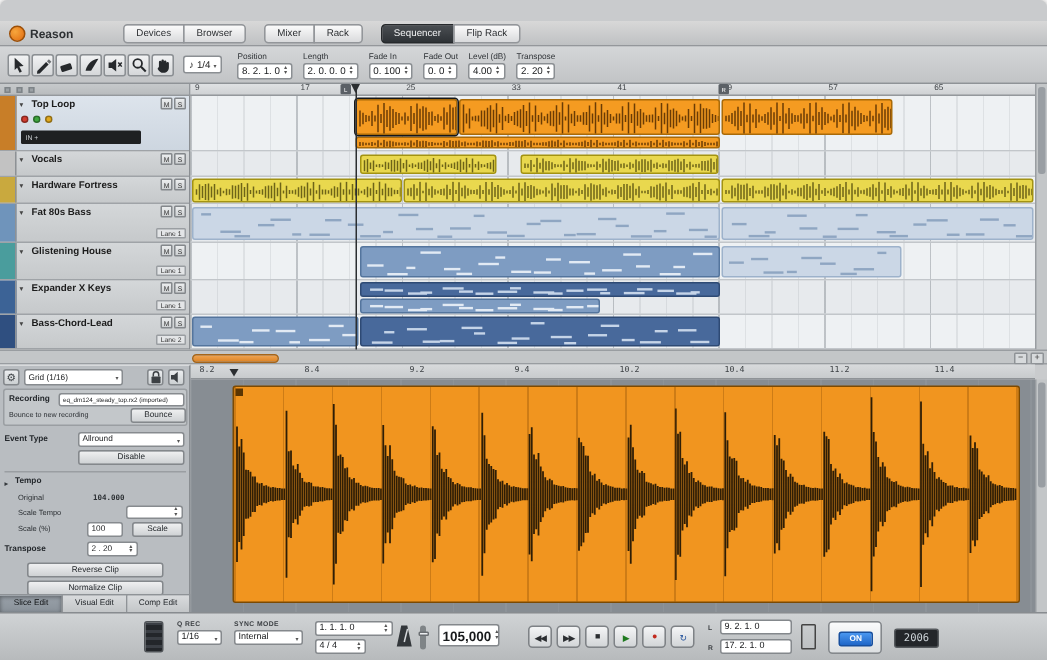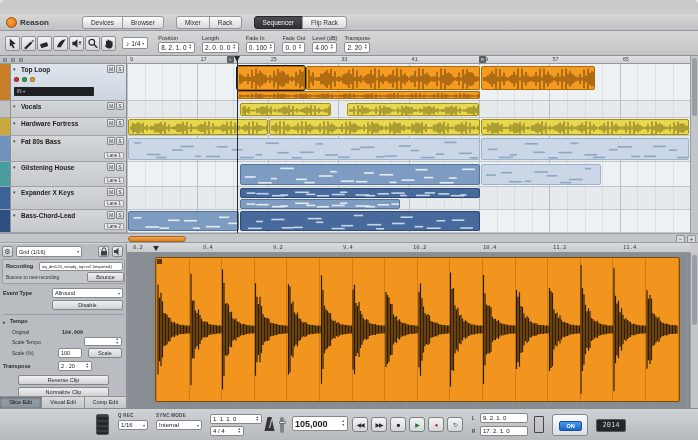--- a/index.html
+++ b/index.html
@@ -678,21 +678,21 @@
     <div id="metro">
       <svg width="11" height="16" viewBox="0 0 11 16">
           <path d="M3.5 1 h4 L10.5 15 H0.5 Z" fill="#33373b"></path>
           <rect x="5" y="3" width="1" height="9" fill="#d7dadd" transform="rotate(14 5.5 12)"></rect>
         </svg>
     </div>
     <div id="metro-slider">
       <div class="mthumb"></div>
     </div>
 
-    <div class="tbox big" style="left:292px;top:7px;width:56px;height:15px">
+    <div class="tbox big" style="left:292px;top:7px;width:41px;height:15px">
       <span>105,000</span>
       <span class="fspin">▲<br>▼</span>
     </div>
 
     <div id="transport-buttons">
         <div class="tpbtn" style="left: 0px;">◀◀</div>
         <div class="tpbtn" style="left: 19px;">▶▶</div>
         <div class="tpbtn" style="left: 38px;">■</div>
         <div class="tpbtn" style="left: 57px; color: rgb(31, 122, 31);">▶</div>
         <div class="tpbtn" style="left: 76px; color: rgb(194, 42, 30);">●</div>
@@ -706,16 +706,16 @@
     <div class="tlabel" style="left:472px;top:20px">R</div>
     <div class="tbox" style="left:480px;top:17px;width:48px">
       <span>17. 2. 1. 0</span>
     </div>
 
     <div id="tmeter"></div>
 
     <div id="onpanel">
       <div id="onbtn">ON</div>
     </div>
-    <div id="aux">2014</div>
+    <div id="aux">2006</div>
   </div>
 
 </div>
 
 </body></html>

